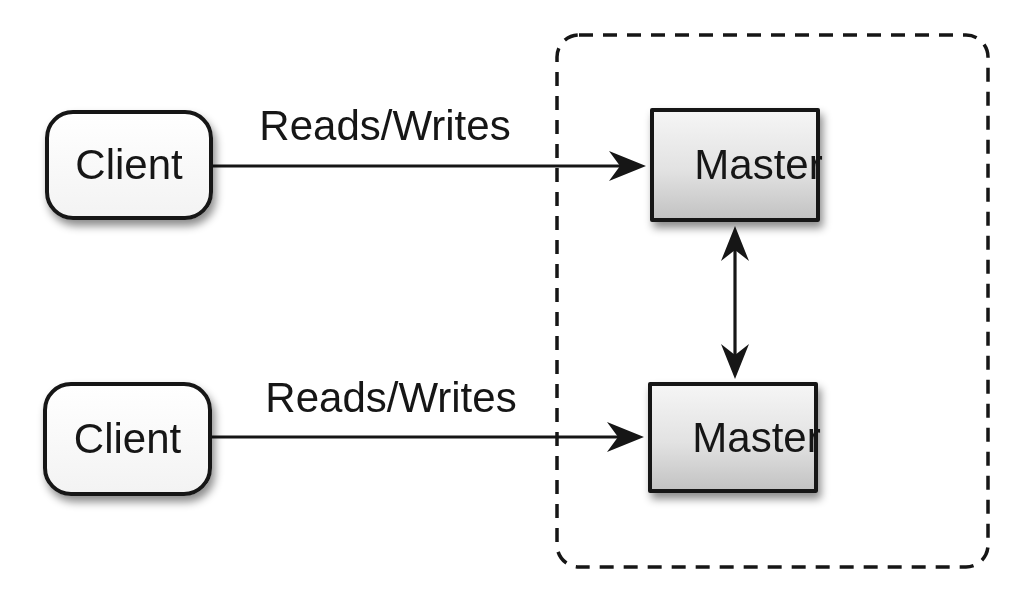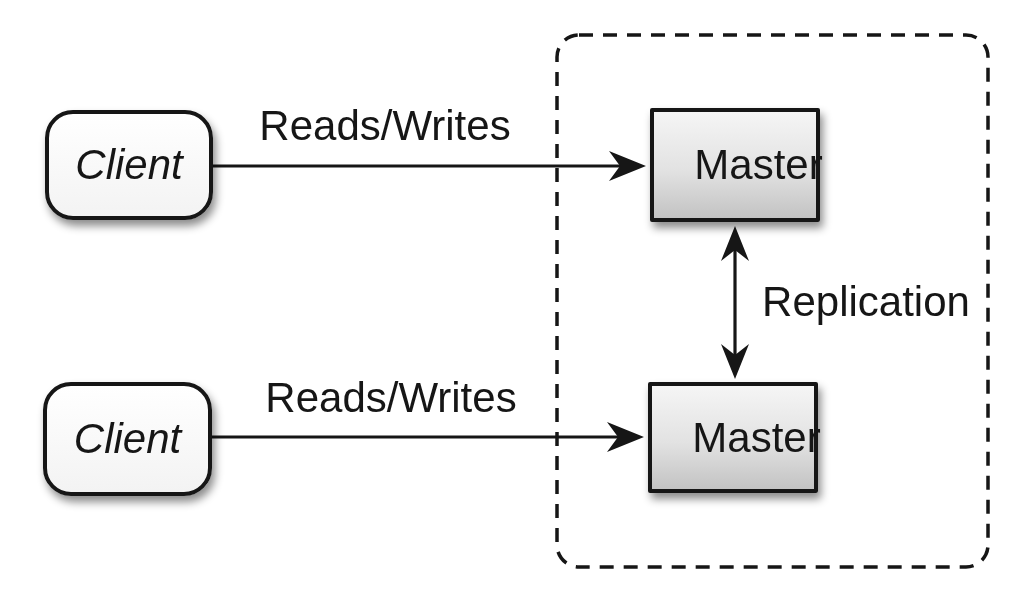--- a/index.html
+++ b/index.html
@@ -41,21 +41,20 @@
     justify-content: center;
     border: 4px solid var(--stroke, #161616);
     box-sizing: border-box;
     font-size: 42px;
     color: var(--text, #161616);
     box-shadow: 3px 6px 9px rgba(0,0,0,0.45);
   }
   .node-client {
     border-radius: 28px;
     background: linear-gradient(180deg, var(--client-fill-top, #ffffff) 0%, var(--client-fill-bottom, #f3f3f3) 100%);
-    font-style: italic;
   }
   .node-master {
     border-radius: 2px;
     background: linear-gradient(180deg, var(--master-fill-top, #f5f5f5) 0%, #e2e2e2 55%, var(--master-fill-bottom, #c3c3c3) 100%);
     padding-left: 47px;
   }
   #client-top    { left: 45px;  top: 110px; width: 168px; height: 110px; }
   #client-bottom { left: 43px;  top: 382px; width: 169px; height: 114px; }
   #master-top    { left: 650px; top: 108px; width: 170px; height: 114px; }
   #master-bottom { left: 648px; top: 382px; width: 170px; height: 111px; }
@@ -110,15 +109,14 @@
   </div>
 
   <div class="node node-master" id="master-bottom">
     <span>Master</span>
   </div>
 
   <div class="edge-label" id="label-rw-top">Reads/Writes</div>
 
   <div class="edge-label" id="label-rw-bottom">Reads/Writes</div>
 
-  <div class="edge-label" id="label-replication">Replication</div>
 
 </div>
 
 </body></html>

